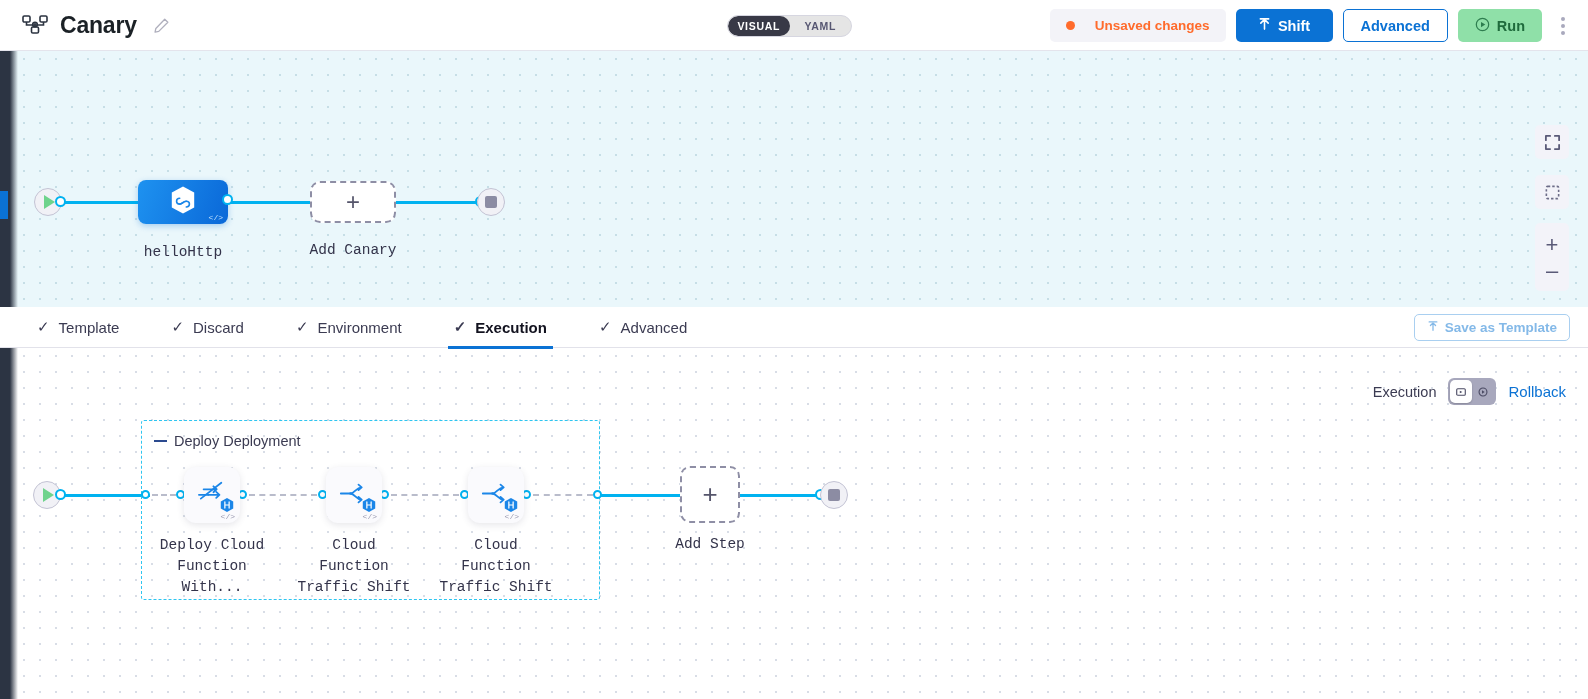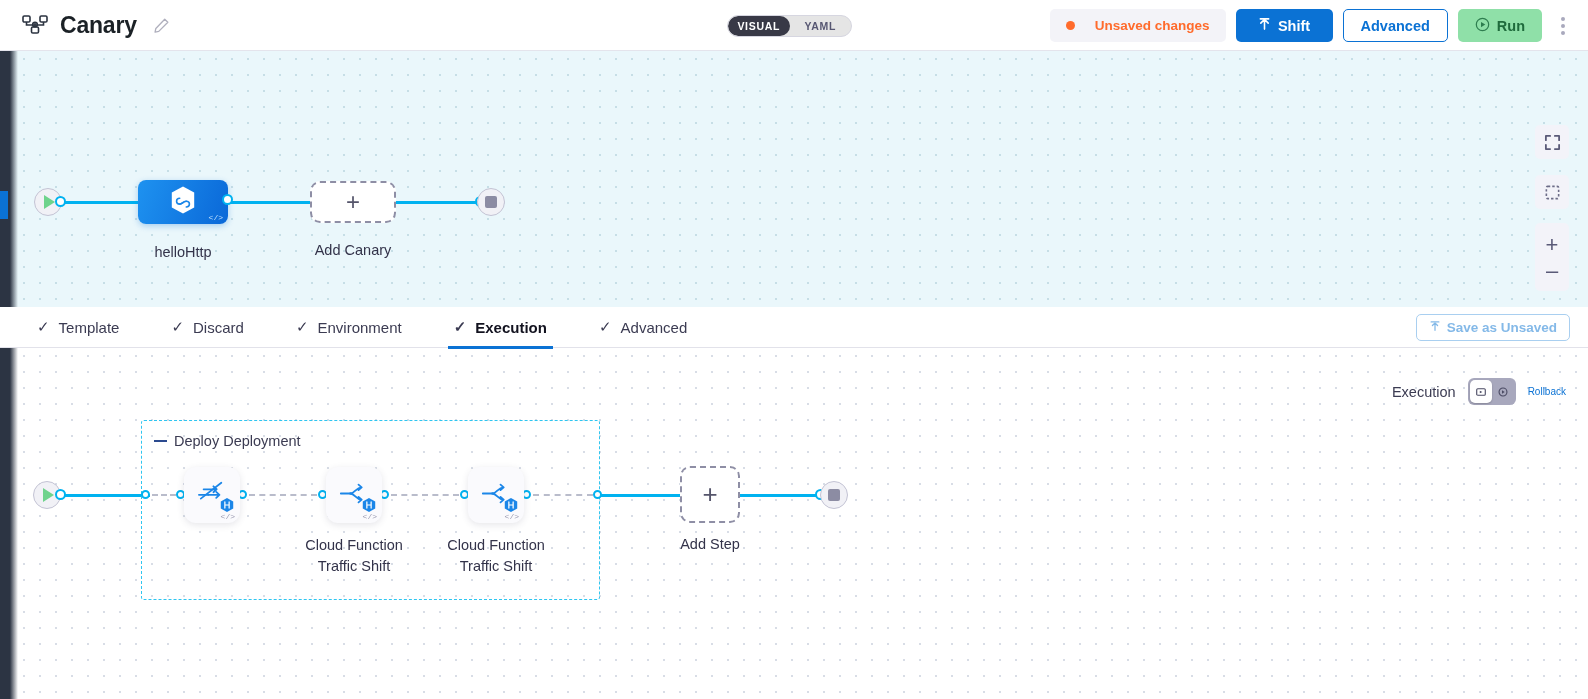--- a/index.html
+++ b/index.html
@@ -98,21 +98,21 @@
   }
   .stage-node .code-tag {
     position:absolute; right:5px; bottom:2px; font-size:8px; color:#bfe0ff; font-family:"Liberation Mono", monospace;
   }
   .dashed-node {
     border: 2px dashed #8e8ea5; border-radius: 10px; background:#fff;
     display:flex; align-items:center; justify-content:center; cursor:pointer;
     color:#55556b; font-weight: 300;
   }
   .node-label {
-    position:absolute; text-align:center; font-size:14.5px; color:#33334a; line-height:1.45;
+    position:absolute; text-align:center; font-size:14.5px; color:#33334a; line-height:1.45;font-family:Liberation Mono, monospace;
   }
 
   .canvas-ctl {
     position:absolute; right: 19px; width: 34px;
     background: #f3f3f9; border-radius: 5px;
     display:flex; flex-direction:column; align-items:center; justify-content:center;
     cursor:pointer; color:#6b6b85;
   }
 
   
@@ -145,21 +145,21 @@
     background:#ffffff;
     background-image: radial-gradient(#d8dde6 1.1px, transparent 1.1px);
     background-size: 16px 16px;
     overflow:hidden;
   }
   .exec-row {
     position:absolute; right: 22px; top: 30px;
     display:flex; align-items:center; gap: 12px;
   }
   .exec-label { font-size:14.5px; color:#3b3b52; }
-  .rb-label { font-size:10px; color:#0b72d4; cursor:pointer; }
+  .rb-label { font-size:15px; color:#0b72d4; cursor:pointer; }
   .seg2 {
     width:48px; height:27px; border-radius:6px; background:#a8a8bd;
     display:flex; align-items:center; padding:2px; cursor:pointer;
   }
   .seg2 .s {
     width:22px; height:23px; border-radius:5px;
     display:flex; align-items:center; justify-content:center; color:#4a4a63;
   }
   .seg2 .s.on { background:#fff; box-shadow:0 1px 2px rgba(0,0,0,.2); }
 
@@ -341,21 +341,21 @@
       <span>Advanced</span>
     </div>
 
     <div class="tpl-btn">
       <span>
         <svg viewBox="0 0 14 14" width="12" height="12">
           <path d="M7 12 L7 4 M4 6.5 L7 3.5 L10 6.5" fill="none" stroke="#84b9e8" stroke-width="1.5" stroke-linecap="round" stroke-linejoin="round"></path>
           <path d="M2.5 2.2 L11.5 2.2" stroke="#84b9e8" stroke-width="1.5" stroke-linecap="round"></path>
         </svg>
       </span>
-      <span>Save as Unsaved</span>
+      <span>Save as Template</span>
     </div>
   </div>
 
   <div class="canvas-bottom">
     <div class="rail"></div>
 
     <div class="exec-row">
       <span class="exec-label">Execution</span>
       <div class="seg2">
         <div class="s on">
@@ -438,20 +438,24 @@
         </span>
         <span class="badge-hex">
           <svg viewBox="0 0 18 18" width="16" height="16">
             <path d="M9 1 L16 5 L16 13 L9 17 L2 13 L2 5 Z" fill="#1b86e8"></path>
             <path d="M6.6 5.6 L6.6 12.4 M11.4 5.6 L11.4 12.4 M6.6 9 L11.4 9" stroke="#fff" stroke-width="1.4" stroke-linecap="round"></path>
           </svg>
         </span>
         <span class="code-tag">&lt;/&gt;</span>
       </div>
     </div>
+    <div class="node-label" style="left:152px; top:187px; width:120px;">
+      <div style="white-space:pre-line;">Deploy Cloud
+Function With...</div>
+    </div>
 
     <div class="node-abs" style="left:326px; top:119px;">
       <div class="step-node">
         <span>
           <svg viewBox="0 0 34 28" width="32" height="27">
             <path d="M3 14 L13 14" stroke="#1b86e8" stroke-width="1.9" stroke-linecap="round" fill="none"></path>
             <path d="M13 14 C18 14 19 7.5 25 7.5 M21.8 4.6 L25.2 7.5 L21.8 10.4" stroke="#1b86e8" stroke-width="1.9" stroke-linecap="round" stroke-linejoin="round" fill="none"></path>
             <path d="M13 14 C18 14 19 20.5 25 20.5 M21.8 17.6 L25.2 20.5 L21.8 23.4" stroke="#1b86e8" stroke-width="1.9" stroke-linecap="round" stroke-linejoin="round" fill="none"></path>
           </svg>
         </span>

